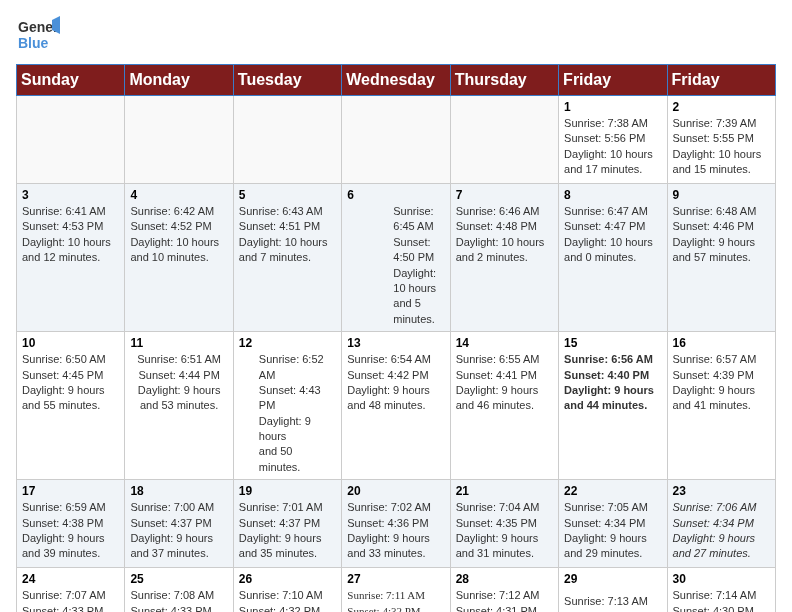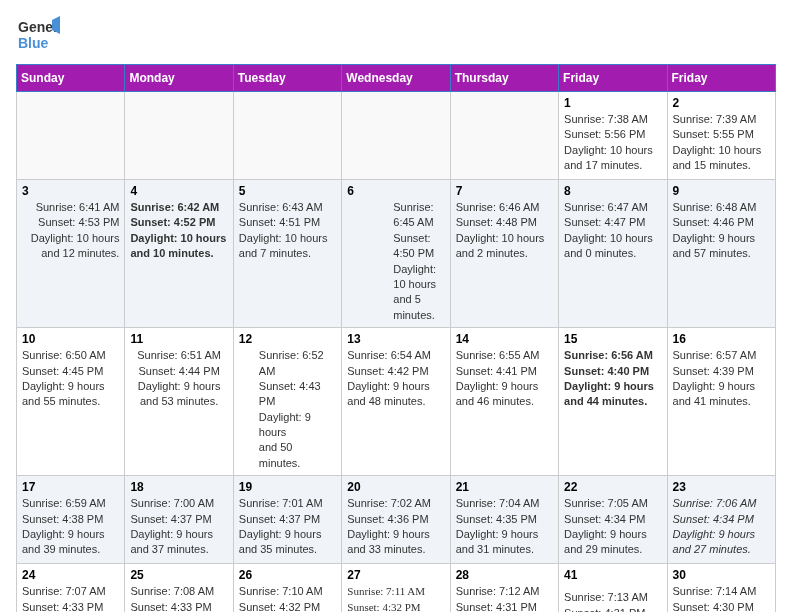--- a/index.html
+++ b/index.html
@@ -31,25 +31,25 @@
     .location {
       font-size: 15px;
       color: #555;
     }
     .calendar {
       width: 100%;
       border-collapse: collapse;
       font-size: 11px;
     }
     .calendar th {
-      background: #a21caf;
+      background: #7f1d1d;
       color: #fff;
       padding: 6px 4px;
       text-align: left;
-      font-size: 12px;
+      font-size: 16px;
       font-weight: bold;
       border: 1px solid #3a7bc8;
     }
     .calendar td {
       border: 1px solid #ccc;
       vertical-align: top;
       padding: 4px 5px;
       width: 108px;
       min-height: 80px;
       height: 88px;
@@ -123,28 +123,28 @@
           <span class="day-number">2</span>
           <div class="day-info" style="white-space: pre-line;">Sunrise: 7:39 AM
 Sunset: 5:55 PM
 Daylight: 10 hours
 and 15 minutes.</div>
         </td>
       </tr>
       <tr>
         <td>
           <span class="day-number">3</span>
-          <div class="day-info" style="white-space: pre-line; text-align: right;">Sunrise: 6:41 AM
+          <div class="day-info" style="white-space: pre-line;">Sunrise: 6:41 AM
 Sunset: 4:53 PM
 Daylight: 10 hours
 and 12 minutes.</div>
         </td>
         <td>
           <span class="day-number">4</span>
-          <div class="day-info" style="white-space: pre-line; font-weight: bold;">Sunrise: 6:42 AM
+          <div class="day-info" style="white-space: pre-line;">Sunrise: 6:42 AM
 Sunset: 4:52 PM
 Daylight: 10 hours
 and 10 minutes.</div>
         </td>
         <td>
           <span class="day-number">5</span>
           <div class="day-info" style="white-space: pre-line;">Sunrise: 6:43 AM
 Sunset: 4:51 PM
 Daylight: 10 hours
 and 7 minutes.</div>
@@ -310,21 +310,21 @@
 and 20 minutes.</div>
         </td>
         <td>
           <span class="day-number">28</span>
           <div class="day-info" style="white-space: pre-line;">Sunrise: 7:12 AM
 Sunset: 4:31 PM
 Daylight: 9 hours
 and 19 minutes.</div>
         </td>
         <td>
-          <span class="day-number">41</span>
+          <span class="day-number">29</span>
           <div class="day-info" style="white-space: pre-line; margin-top: 8px;">Sunrise: 7:13 AM
 Sunset: 4:31 PM
 Daylight: 9 hours
 and 17 minutes.</div>
         </td>
         <td>
           <span class="day-number">30</span>
           <div class="day-info" style="white-space: pre-line;">Sunrise: 7:14 AM
 Sunset: 4:30 PM
 Daylight: 9 hours

